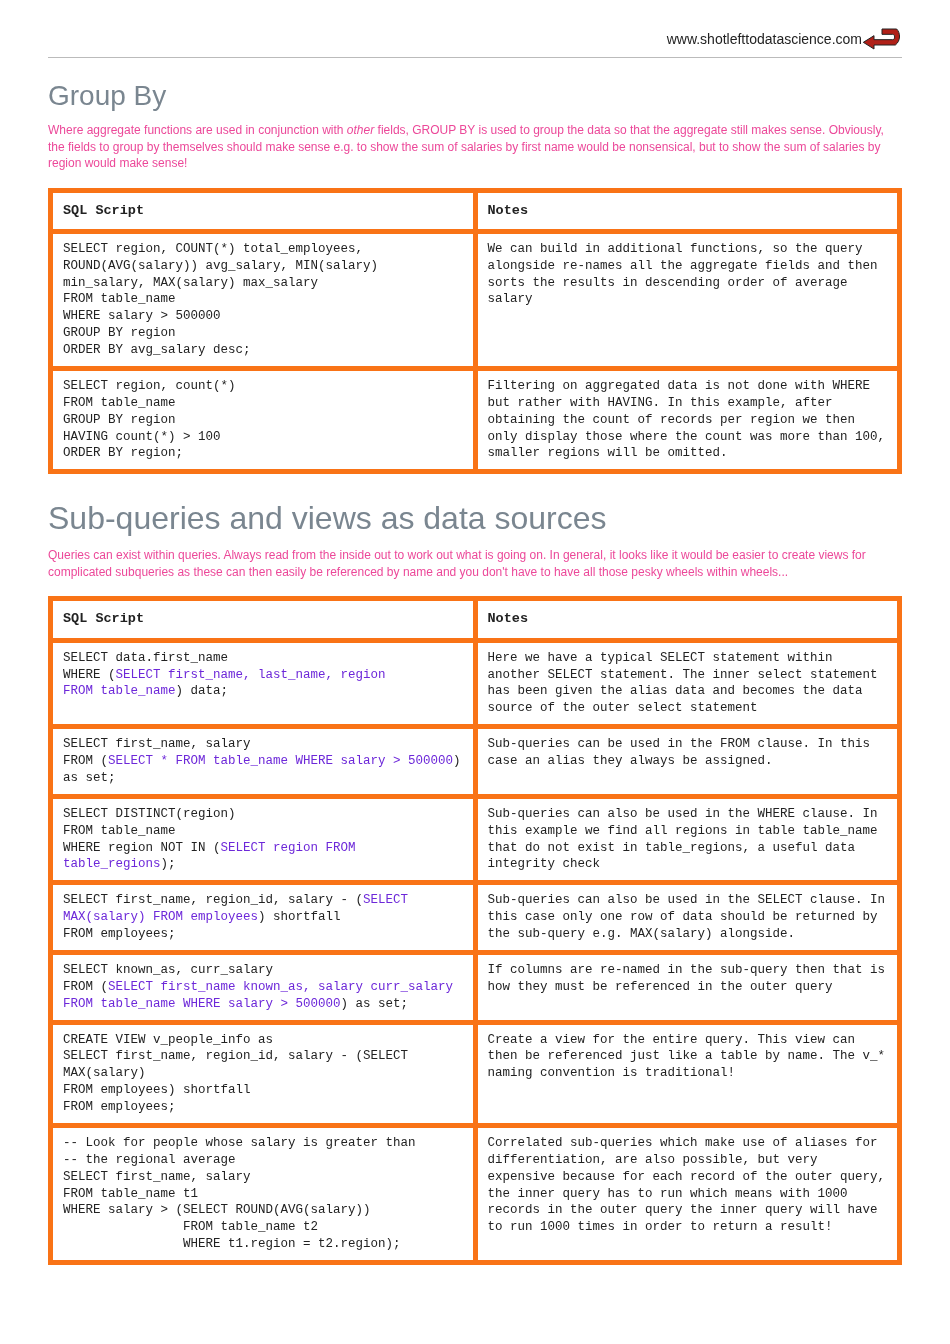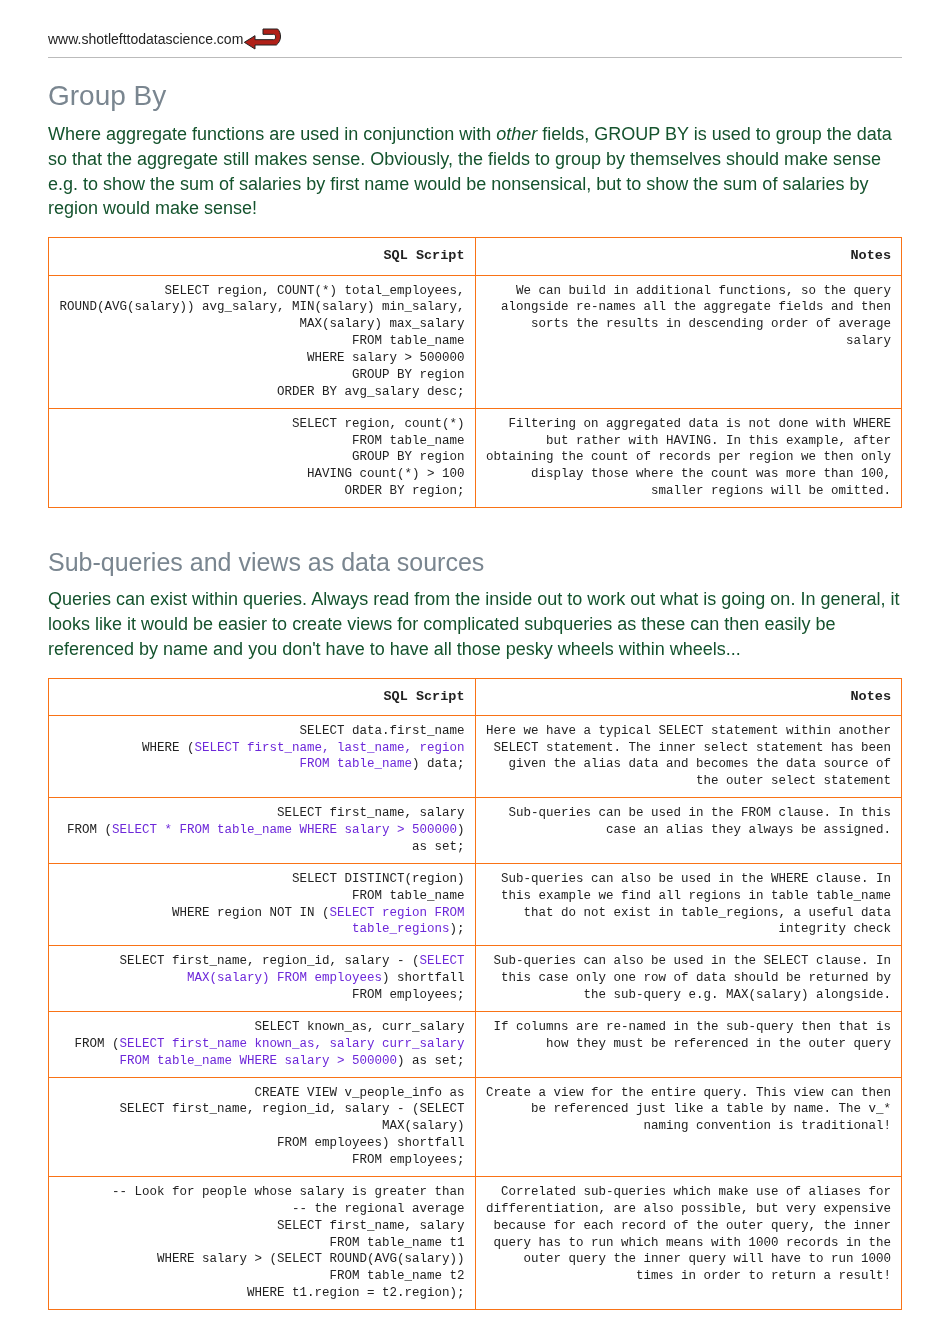--- a/index.html
+++ b/index.html
@@ -7,54 +7,54 @@
     font-family: Arial, Helvetica, sans-serif;
     background: #fff;
     color: #222;
     width: 950px;
     margin: 0 auto;
     padding: 24px 48px 8px 48px;
     font-size: 13.5px;
   }
   .header {
     display: flex;
-    justify-content: flex-start;
+    justify-content: flex-end;
     align-items: center;
     border-bottom: 1px solid #bbb;
     padding-bottom: 4px;
     margin-bottom: 22px;
   }
   .site-url {
     font-size: 14px;
     color: #222;
   }
   .logo-icon svg { width: 40px; height: 26px; }
   h1, h2 {
     color: #7a8690;
     font-weight: 400;
     margin-bottom: 10px;
   }
   h1 { font-size: 28px; margin-top: 20px; }
-  h2 { font-size: 25px; margin-top: 40px; }
+  h2 { font-size: 32px; margin-top: 26px; }
   .intro {
-    font-size: 18px;
+    font-size: 12px;
     line-height: 1.38;
-    color: #14532d;
+    color: #ec4899;
     margin-bottom: 16px;
   }
   .intro em { font-style: italic; }
   table {
     width: 100%;
     border-collapse: collapse;
     margin-bottom: 8px;
   }
   th, td {
-    border: 1px solid #f97316;
+    border: 5px solid #f97316;
     padding: 7px 10px;
-    text-align: right;
+    text-align: left;
     vertical-align: top;
     font-family: "Courier New", Courier, monospace;
     font-size: 12.5px;
     line-height: 1.35;
     white-space: pre-wrap;
   }
   th {
     font-weight: bold;
     font-size: 13.5px;
     padding: 9px 10px;

